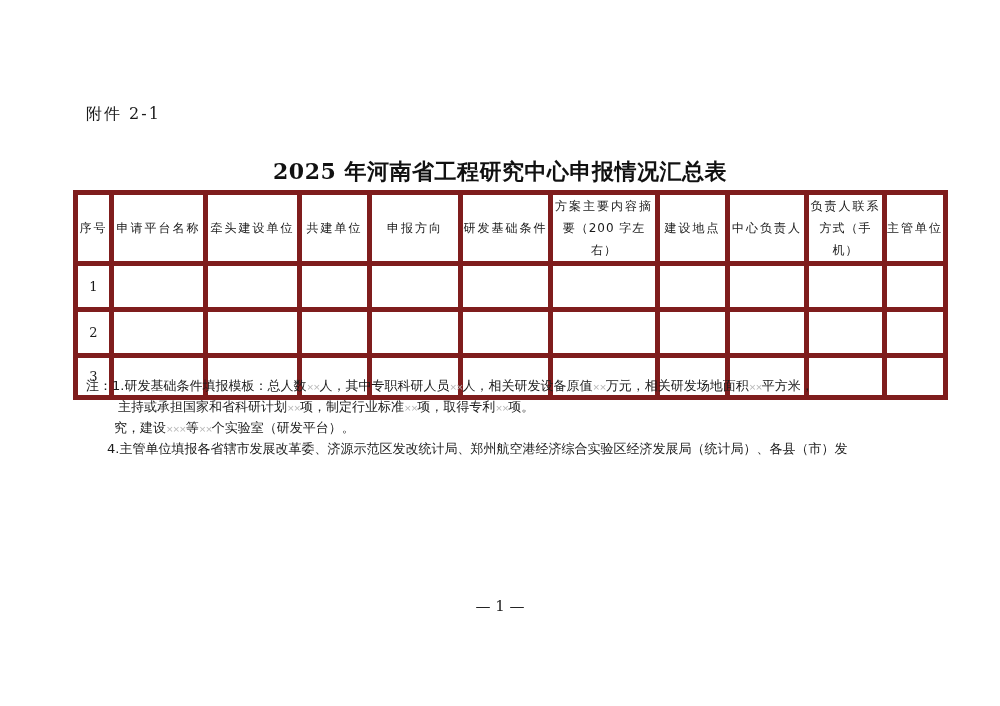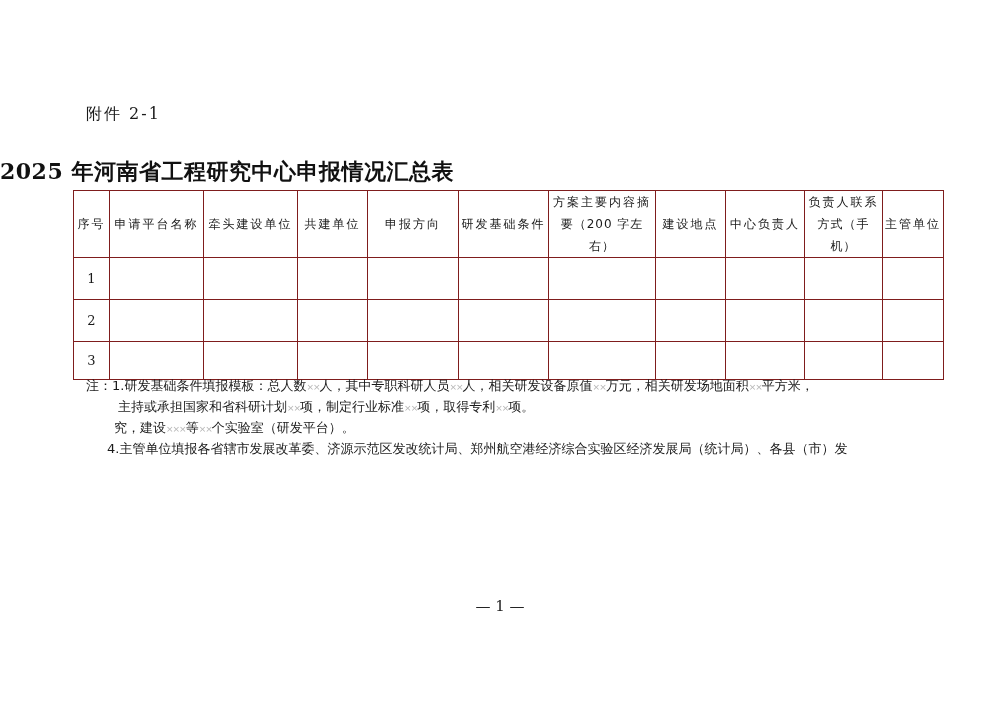--- a/index.html
+++ b/index.html
@@ -1,25 +1,25 @@
 <!DOCTYPE html>
 <html><head>
 <meta charset="utf-8">
 <style>
   html, body { margin: 0; padding: 0; background: #ffffff; }
   body { width: 1000px; height: 706px; position: relative; overflow: hidden;
          font-family: "DejaVu Sans", sans-serif; color: #1a1a1a; }
   .attach { position: absolute; left: 86px; top: 104px; font-size: 16px;
             font-family: "DejaVu Serif", serif; letter-spacing: 2px; }
-  .title { position: absolute; left: 0; width: 1000px; top: 157px; 
+  .title { position: absolute; left: 0; width: 1000px; top: 157px; text-align: center;
            font-family: "DejaVu Serif", serif; font-size: 22px; font-weight: bold;
            color: #111; letter-spacing: 0.5px; }
   table.summary { position: absolute; left: 73px; top: 190px; border-collapse: collapse;
                   table-layout: fixed; width: 870px; }
-  table.summary th, table.summary td { border: 1px solid #7f1d1d; padding: 0;
+  table.summary th, table.summary td { border: 5px solid #7f1d1d; padding: 0;
            text-align: center; vertical-align: middle; font-weight: normal; }
   table.summary th { height: 59px; font-size: 12px; letter-spacing: 2px; line-height: 22px; }
   table.summary td { height: 41px; font-size: 13px; font-family: "DejaVu Serif", serif; }
   table.summary tr.r3 td { height: 37px; }
   .notes { position: absolute; left: 86px; top: 376px; font-size: 13px; line-height: 19px; }
   .note-line { white-space: nowrap; }
   .ph { color: #b5b5b5; font-size: 9px; letter-spacing: -1px; }
   .indent1 { padding-left: 32px; }
   .indent2 { padding-left: 21px; }
   .indent3 { padding-left: 28px; }

